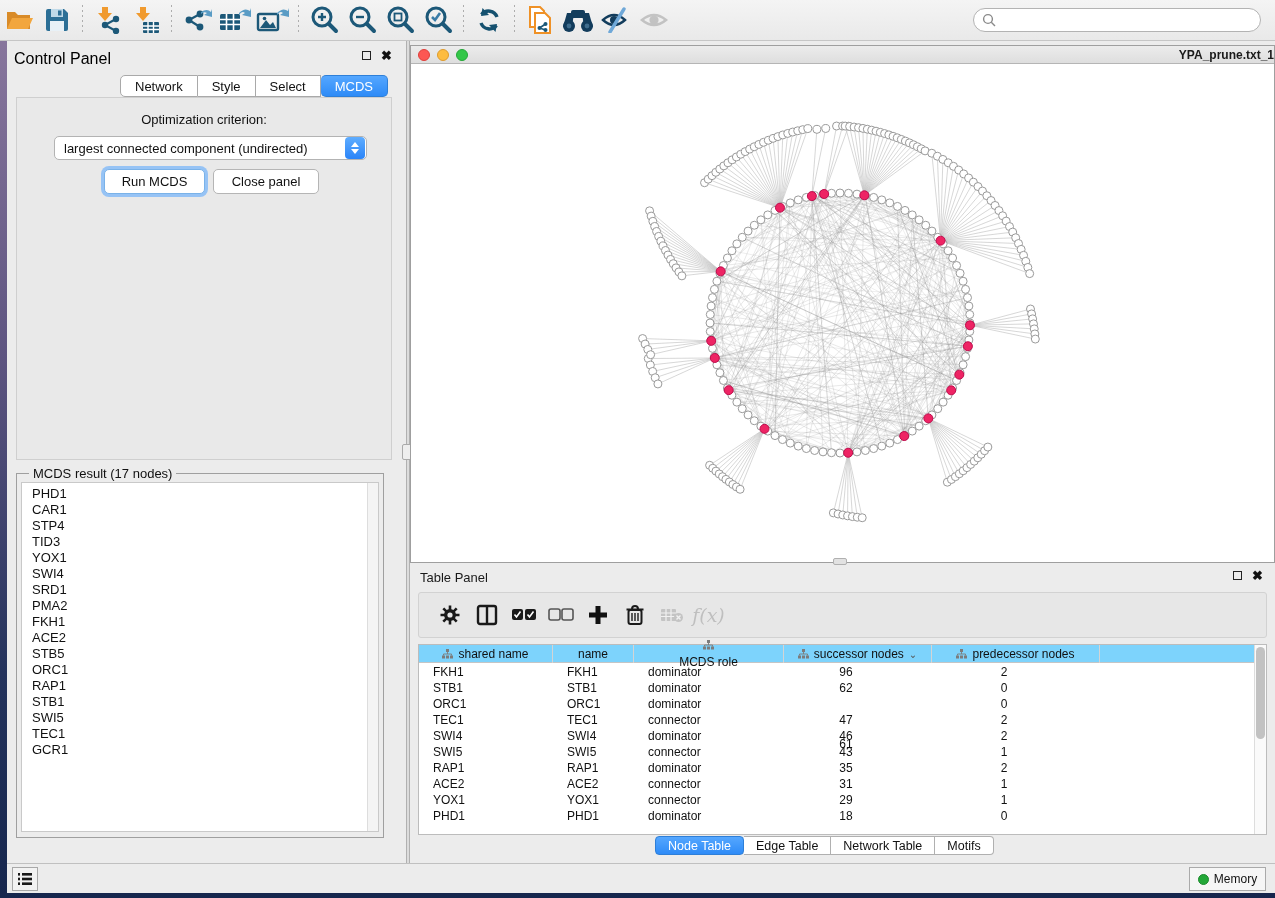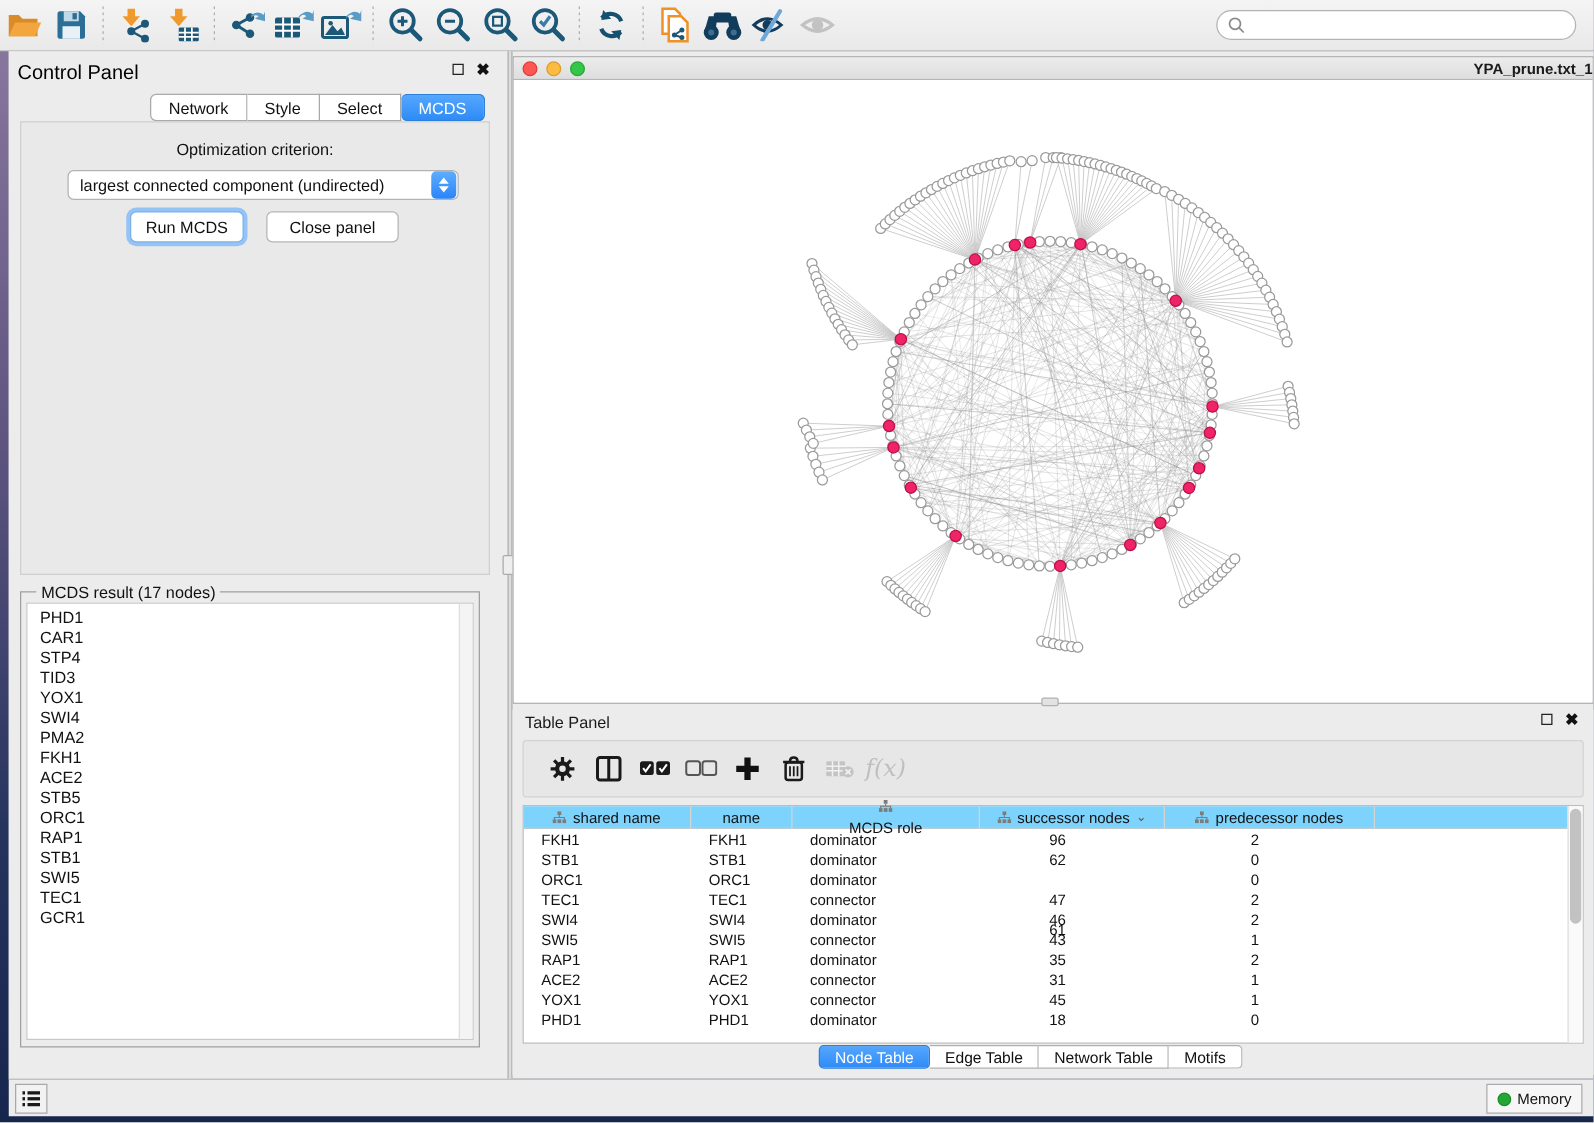--- a/index.html
+++ b/index.html
@@ -52,21 +52,21 @@
   #criterion-select .stepper { width:20px; height:22px; border-radius:4px;
     background:linear-gradient(#5fadff,#2a84f8); margin-right:1px;
     display:flex; flex-direction:column; align-items:center; justify-content:center; gap:2px; }
   .tri-up { width:0; height:0; border-left:4px solid transparent; border-right:4px solid transparent;
     border-bottom:5px solid #fff; }
   .tri-dn { width:0; height:0; border-left:4px solid transparent; border-right:4px solid transparent;
     border-top:5px solid #fff; }
   .btn { background:#fff; border:1px solid #b5b5b5; border-radius:5px; font-size:13px;
     color:#111; display:flex; align-items:center; justify-content:center;
     font-family:"Liberation Sans",sans-serif; }
-  #run-mcds { left:87px; top:71px; width:91px; height:25px;
+  #run-mcds { left:87px; top:71px; width:101px; height:25px;
     box-shadow:0 0 0 3px rgba(82,164,255,.55); border-color:#7ab2e8; }
   #close-panel { left:196px; top:71px; width:106px; height:25px;text-align:right; }
 
   #mcds-group { left:9px; top:425px; width:408px; height:372px; }
   #mcds-fieldset { position:absolute; left:0; top:7px; width:368px; height:365px;
     border:1px solid #9f9f9f; }
   #mcds-legend { position:absolute; left:13px; top:0; background:#ececec; padding:0 4px;
     font-size:13px; color:#111; }
   #mcds-list { position:absolute; left:5px; top:16px; width:358px; height:350px; background:#fff;
     border:1px solid #c9c9c9; overflow:hidden; }
@@ -325,20 +325,21 @@
       <div id="mcds-fieldset"></div>
       <div id="mcds-legend">MCDS result (17 nodes)</div>
       <div id="mcds-list">
         <div id="mcds-items">
             <div>PHD1</div>
             <div>CAR1</div>
             <div>STP4</div>
             <div>TID3</div>
             <div>YOX1</div>
             <div>SWI4</div>
+            <div>SRD1</div>
             <div>PMA2</div>
             <div>FKH1</div>
             <div>ACE2</div>
             <div>STB5</div>
             <div>ORC1</div>
             <div>RAP1</div>
             <div>STB1</div>
             <div>SWI5</div>
             <div>TEC1</div>
             <div>GCR1</div>
@@ -1296,21 +1297,21 @@
             <div class="td lft" style="width: 134px;">ACE2</div>
             <div class="td lft" style="width: 81px;">ACE2</div>
             <div class="td lft" style="width: 150px;">connector</div>
             <div class="td rgt" style="width: 148px;">31</div>
             <div class="td rgt" style="width: 168px;">1</div>
           </div>
           <div class="tr">
             <div class="td lft" style="width: 134px;">YOX1</div>
             <div class="td lft" style="width: 81px;">YOX1</div>
             <div class="td lft" style="width: 150px;">connector</div>
-            <div class="td rgt" style="width: 148px;">45</div>
+            <div class="td rgt" style="width: 148px;">29</div>
             <div class="td rgt" style="width: 168px;">1</div>
           </div>
           <div class="tr">
             <div class="td lft" style="width: 134px;">PHD1</div>
             <div class="td lft" style="width: 81px;">PHD1</div>
             <div class="td lft" style="width: 150px;">dominator</div>
             <div class="td rgt" style="width: 148px;">18</div>
             <div class="td rgt" style="width: 168px;">0</div>
           </div>
         </div>

